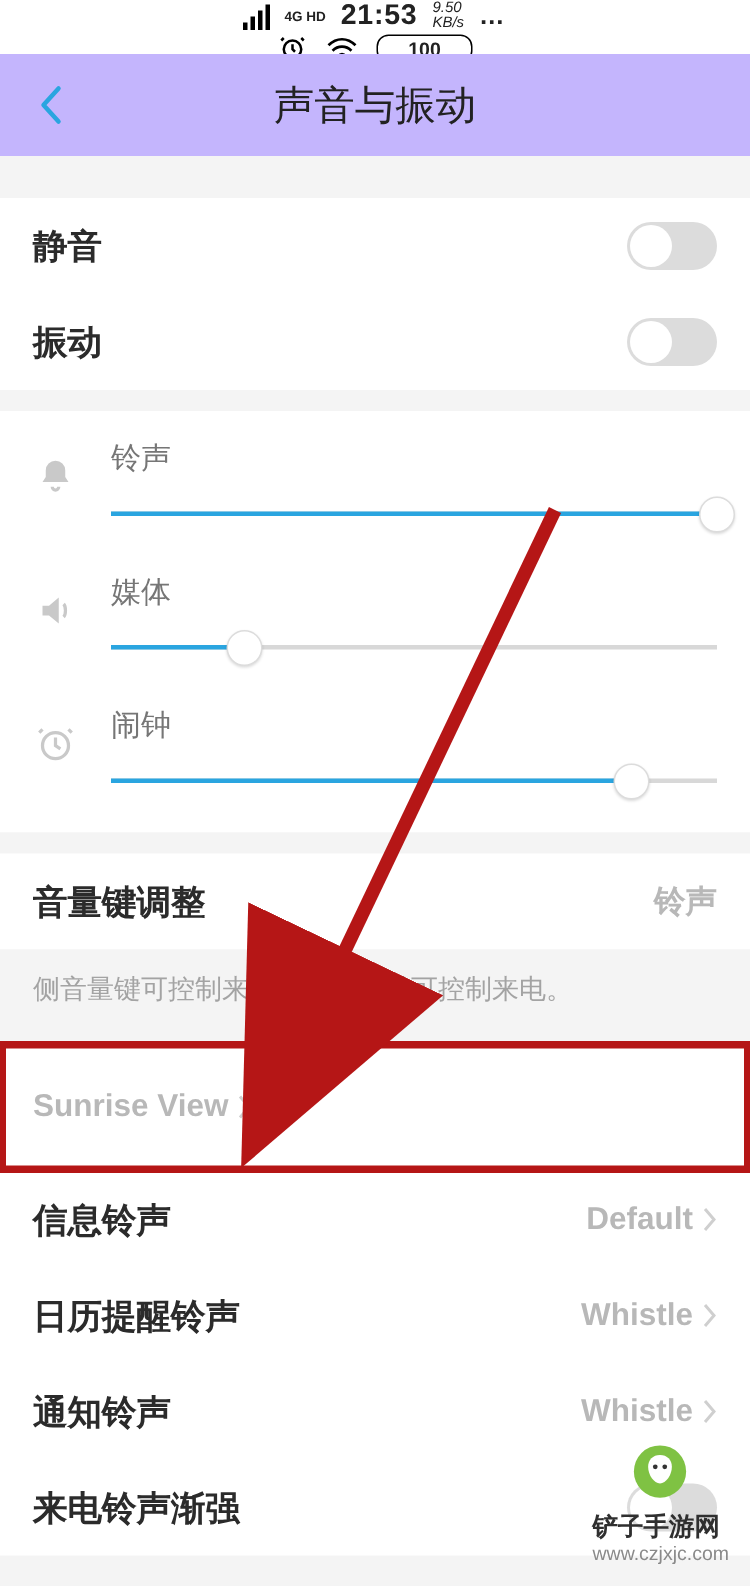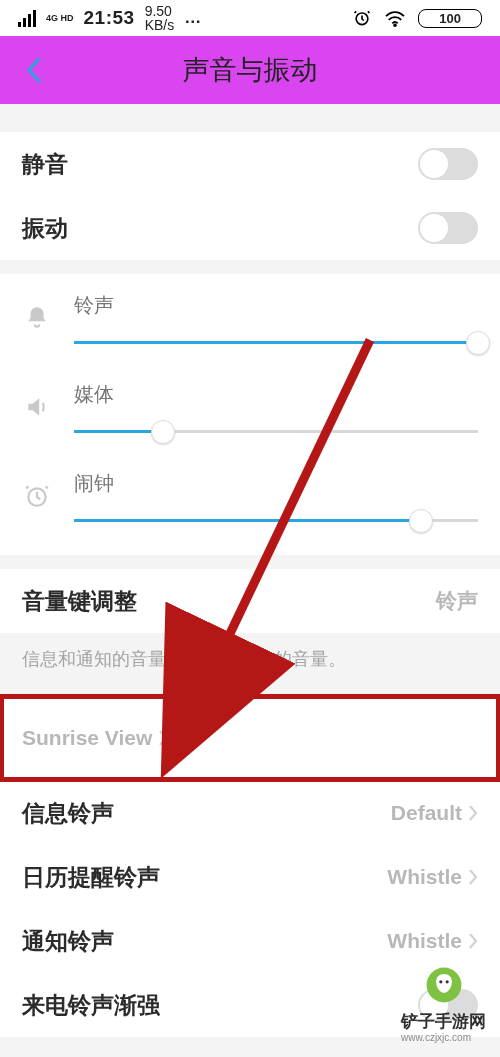--- a/index.html
+++ b/index.html
@@ -1,34 +1,34 @@
 <!DOCTYPE html>
 <html><head>
 <meta charset="utf-8">
 <style>
   * { box-sizing: border-box; margin: 0; padding: 0; }
   html, body { width: 500px; height: 1057px; font-family: -apple-system, "Helvetica Neue", Arial, sans-serif; color: #222; }
   body { background: #f4f4f4; position: relative; overflow: hidden; }
 
   
-  .status-bar { height: 36px; background: #fff; display: flex; align-items: center; justify-content: space-between; padding: 0 18px; font-size: 17px; font-weight: 500; }
+  .status-bar { height: 36px; background: #fff; display: flex; align-items: center; justify-content: space-between; padding: 0 18px; font-size: 17px; font-weight: 500; flex-direction: column; }
   .status-left { display: flex; align-items: center; gap: 10px; }
   .signal { display: flex; align-items: flex-end; gap: 2px; height: 18px; }
   .signal span { width: 3px; background: #000; }
   .signal span:nth-child(1){height:5px} .signal span:nth-child(2){height:9px} .signal span:nth-child(3){height:13px} .signal span:nth-child(4){height:17px}
   .net-badge { position: relative; font-size: 9px; font-weight: 700; line-height: 1; }
   .time { font-size: 19px; font-weight: 600; letter-spacing: .5px; }
-  .kbs { font-size: 14px; line-height: 1; font-weight: 500; }
+  .kbs { font-size: 10px; line-height: 1; font-weight: 500; font-style: italic; }
   .dots { letter-spacing: 2px; font-weight: 800; }
   .status-right { display: flex; align-items: center; gap: 12px; }
   .alarm-icon, .wifi-icon, .battery { display: inline-flex; }
   .battery-box { border: 1.5px solid #000; border-radius: 8px; padding: 1px 20px; font-size: 13px; font-weight: 600; text-align: right; }
 
   
-  .title-bar { height: 68px; background: #d946ef; display: flex; align-items: center; justify-content: center; position: relative; }
+  .title-bar { height: 68px; background: #c4b5fd; display: flex; align-items: center; justify-content: center; position: relative; }
   .back-btn { position: absolute; left: 18px; top: 50%; transform: translateY(-50%); width: 32px; height: 32px; display: flex; align-items: center; justify-content: center; cursor: pointer; }
   .title { font-size: 27px; font-weight: 400; }
 
   .gap { height: 28px; background: #f4f4f4; }
   .gap-sm { height: 14px; background: #f4f4f4; }
 
   
   .group { background: #fff; }
   .row { min-height: 64px; padding: 0 22px; display: flex; align-items: center; justify-content: space-between; font-weight: bold; }
   .row .label { font-size: 23px; color: #2b2b2b; }
@@ -55,21 +55,21 @@
   .row.highlight { outline: 5px solid #b51616; outline-offset: -4px; }
 
   .chevron { color: #cfcfcf; }
 
   
   .arrow-overlay { position: absolute; pointer-events: none; left: 0; top: 0; width: 500px; height: 1057px; }
 
   .watermark { position: absolute; right: 14px; bottom: 14px; display: flex; align-items: center; gap: 6px; pointer-events: none; flex-direction: column; }
   .wm-logo { width: 38px; height: 38px; display: flex; align-items: center; justify-content: center; }
   .wm-text { font-size: 17px; font-weight: 700; color: #2f2f2f; }
-  .wm-url  { font-size: 10px; color: #8a8a8a; margin-top: -1px; }
+  .wm-url  { font-size: 13px; color: #8a8a8a; margin-top: -1px; }
 </style>
 </head>
 <body>
 
 <div class="status-bar">
   <div class="status-left">
     <span class="signal">
         <span></span>
         <span></span>
         <span></span>
@@ -179,21 +179,21 @@
 </div>
 
 <div class="gap-sm"></div>
 
 <div class="group">
   <div class="row">
     <span class="label">音量键调整</span>
     <span class="value">铃声</span>
   </div>
 </div>
-<div class="note">信息和通知的音量、信息和通知的音量。</div>
+<div class="note">侧音量键可控制来电、侧音量键可控制来电。</div>
 
 <div class="group">
   <div class="row tall highlight">
     <span class="value">
       <span>Sunrise View</span>
       <svg class="chevron" width="10" height="18" viewBox="0 0 10 18" fill="none" stroke="currentColor" stroke-width="2">
           <path d="M2 2l6 7-6 7"></path>
         </svg>
     </span>
   </div>

